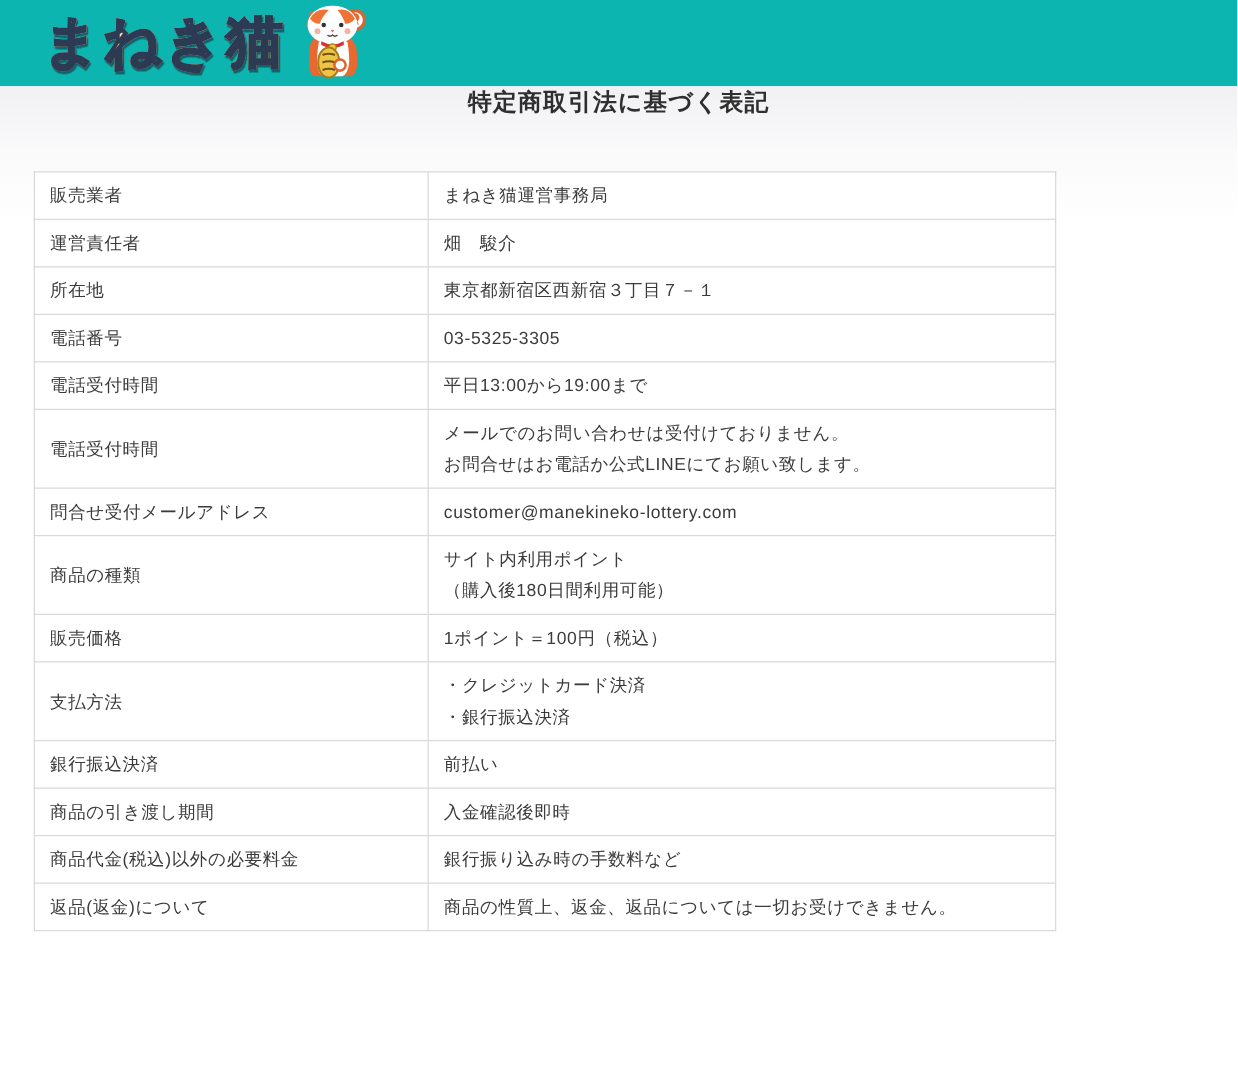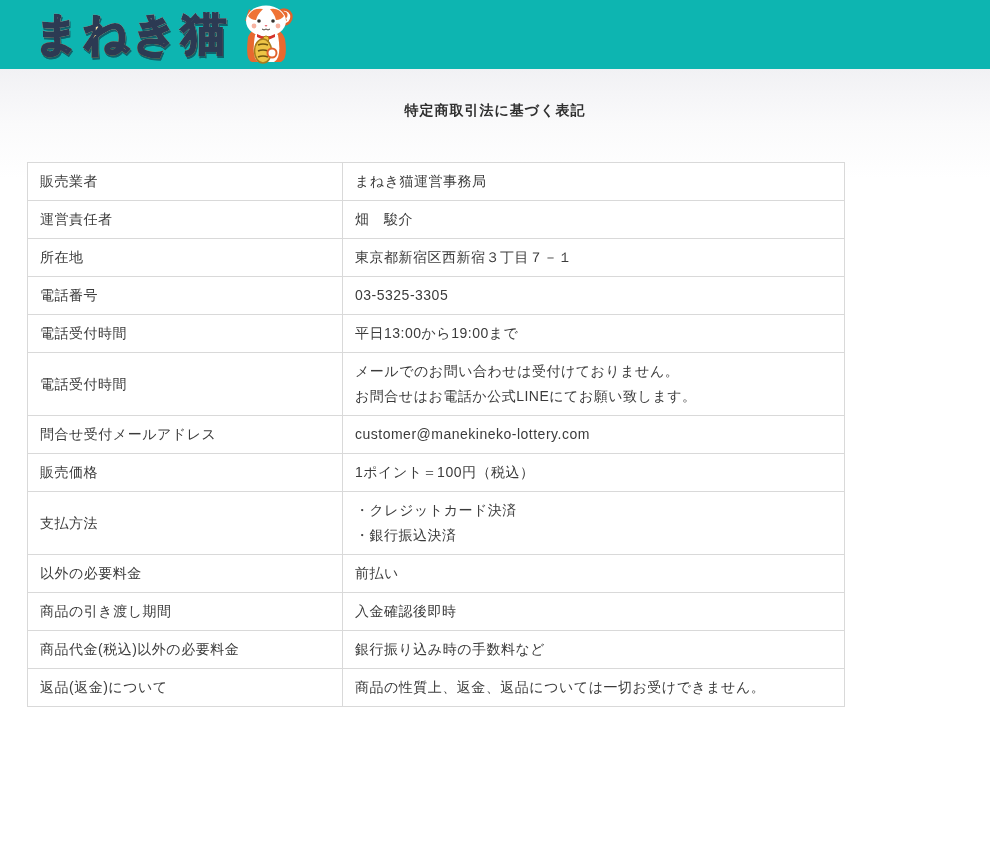--- a/index.html
+++ b/index.html
@@ -37,23 +37,22 @@
   }
   .logo-cat { margin-left: 4px; display: block; }
   
   .content {
     width: 100%;
     height: 793px;
     background: linear-gradient(180deg, #f1f1f4 0px, #fafafb 55px, #ffffff 110px);
   }
   .page-title {
     margin: 0;
-    padding-top: 33px;
     text-align: center;
-    font-size: 14px;
+    font-size: 19px;
     font-weight: bold;
     color: #2f2f2f;
     letter-spacing: 1px;
   }
   
   table.sct-table {
     border-collapse: collapse;
     margin: 42px 0 0 27px;
     width: 818px;
     table-layout: fixed;
@@ -154,34 +153,41 @@
             <div>お問合せはお電話か公式LINEにてお願い致します。</div>
           </td>
         </tr>
         <tr>
           <th>問合せ受付メールアドレス</th>
           <td>
             <div>customer@manekineko-lottery.com</div>
           </td>
         </tr>
         <tr>
+          <th>商品の種類</th>
+          <td>
+            <div>サイト内利用ポイント</div>
+            <div>（購入後180日間利用可能）</div>
+          </td>
+        </tr>
+        <tr>
           <th>販売価格</th>
           <td>
             <div>1ポイント＝100円（税込）</div>
           </td>
         </tr>
         <tr>
           <th>支払方法</th>
           <td>
             <div>・クレジットカード決済</div>
             <div>・銀行振込決済</div>
           </td>
         </tr>
         <tr>
-          <th>以外の必要料金</th>
+          <th>銀行振込決済</th>
           <td>
             <div>前払い</div>
           </td>
         </tr>
         <tr>
           <th>商品の引き渡し期間</th>
           <td>
             <div>入金確認後即時</div>
           </td>
         </tr>

